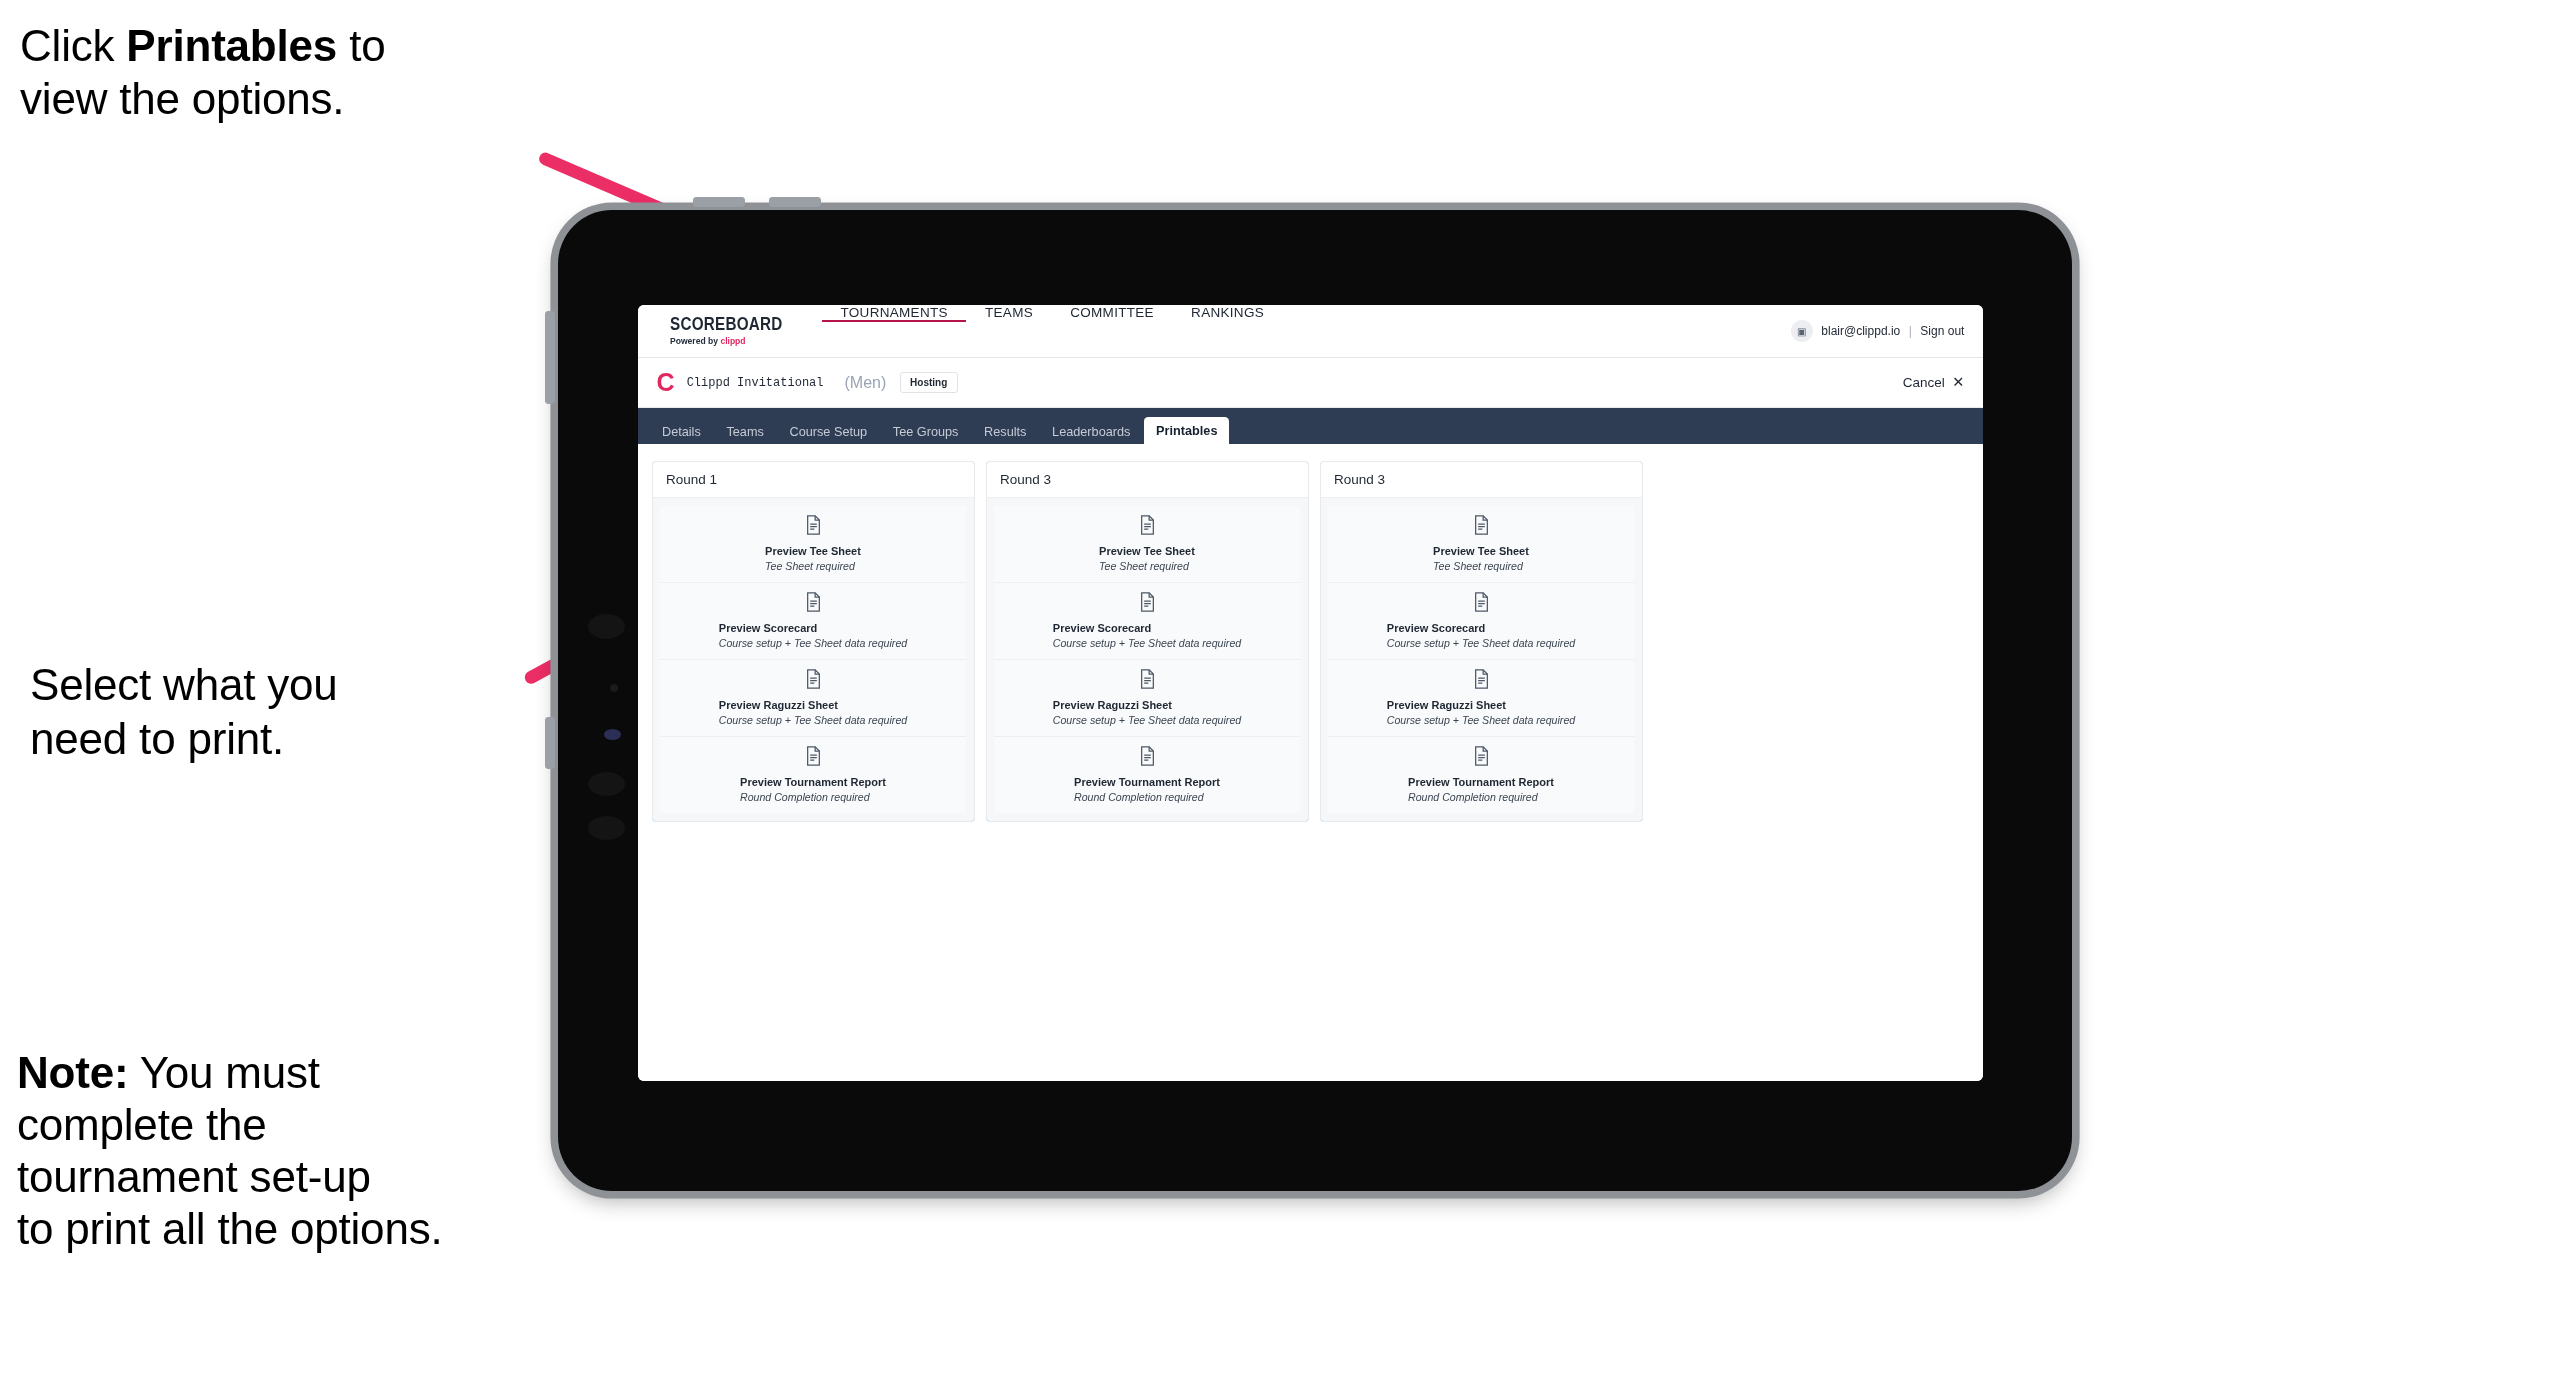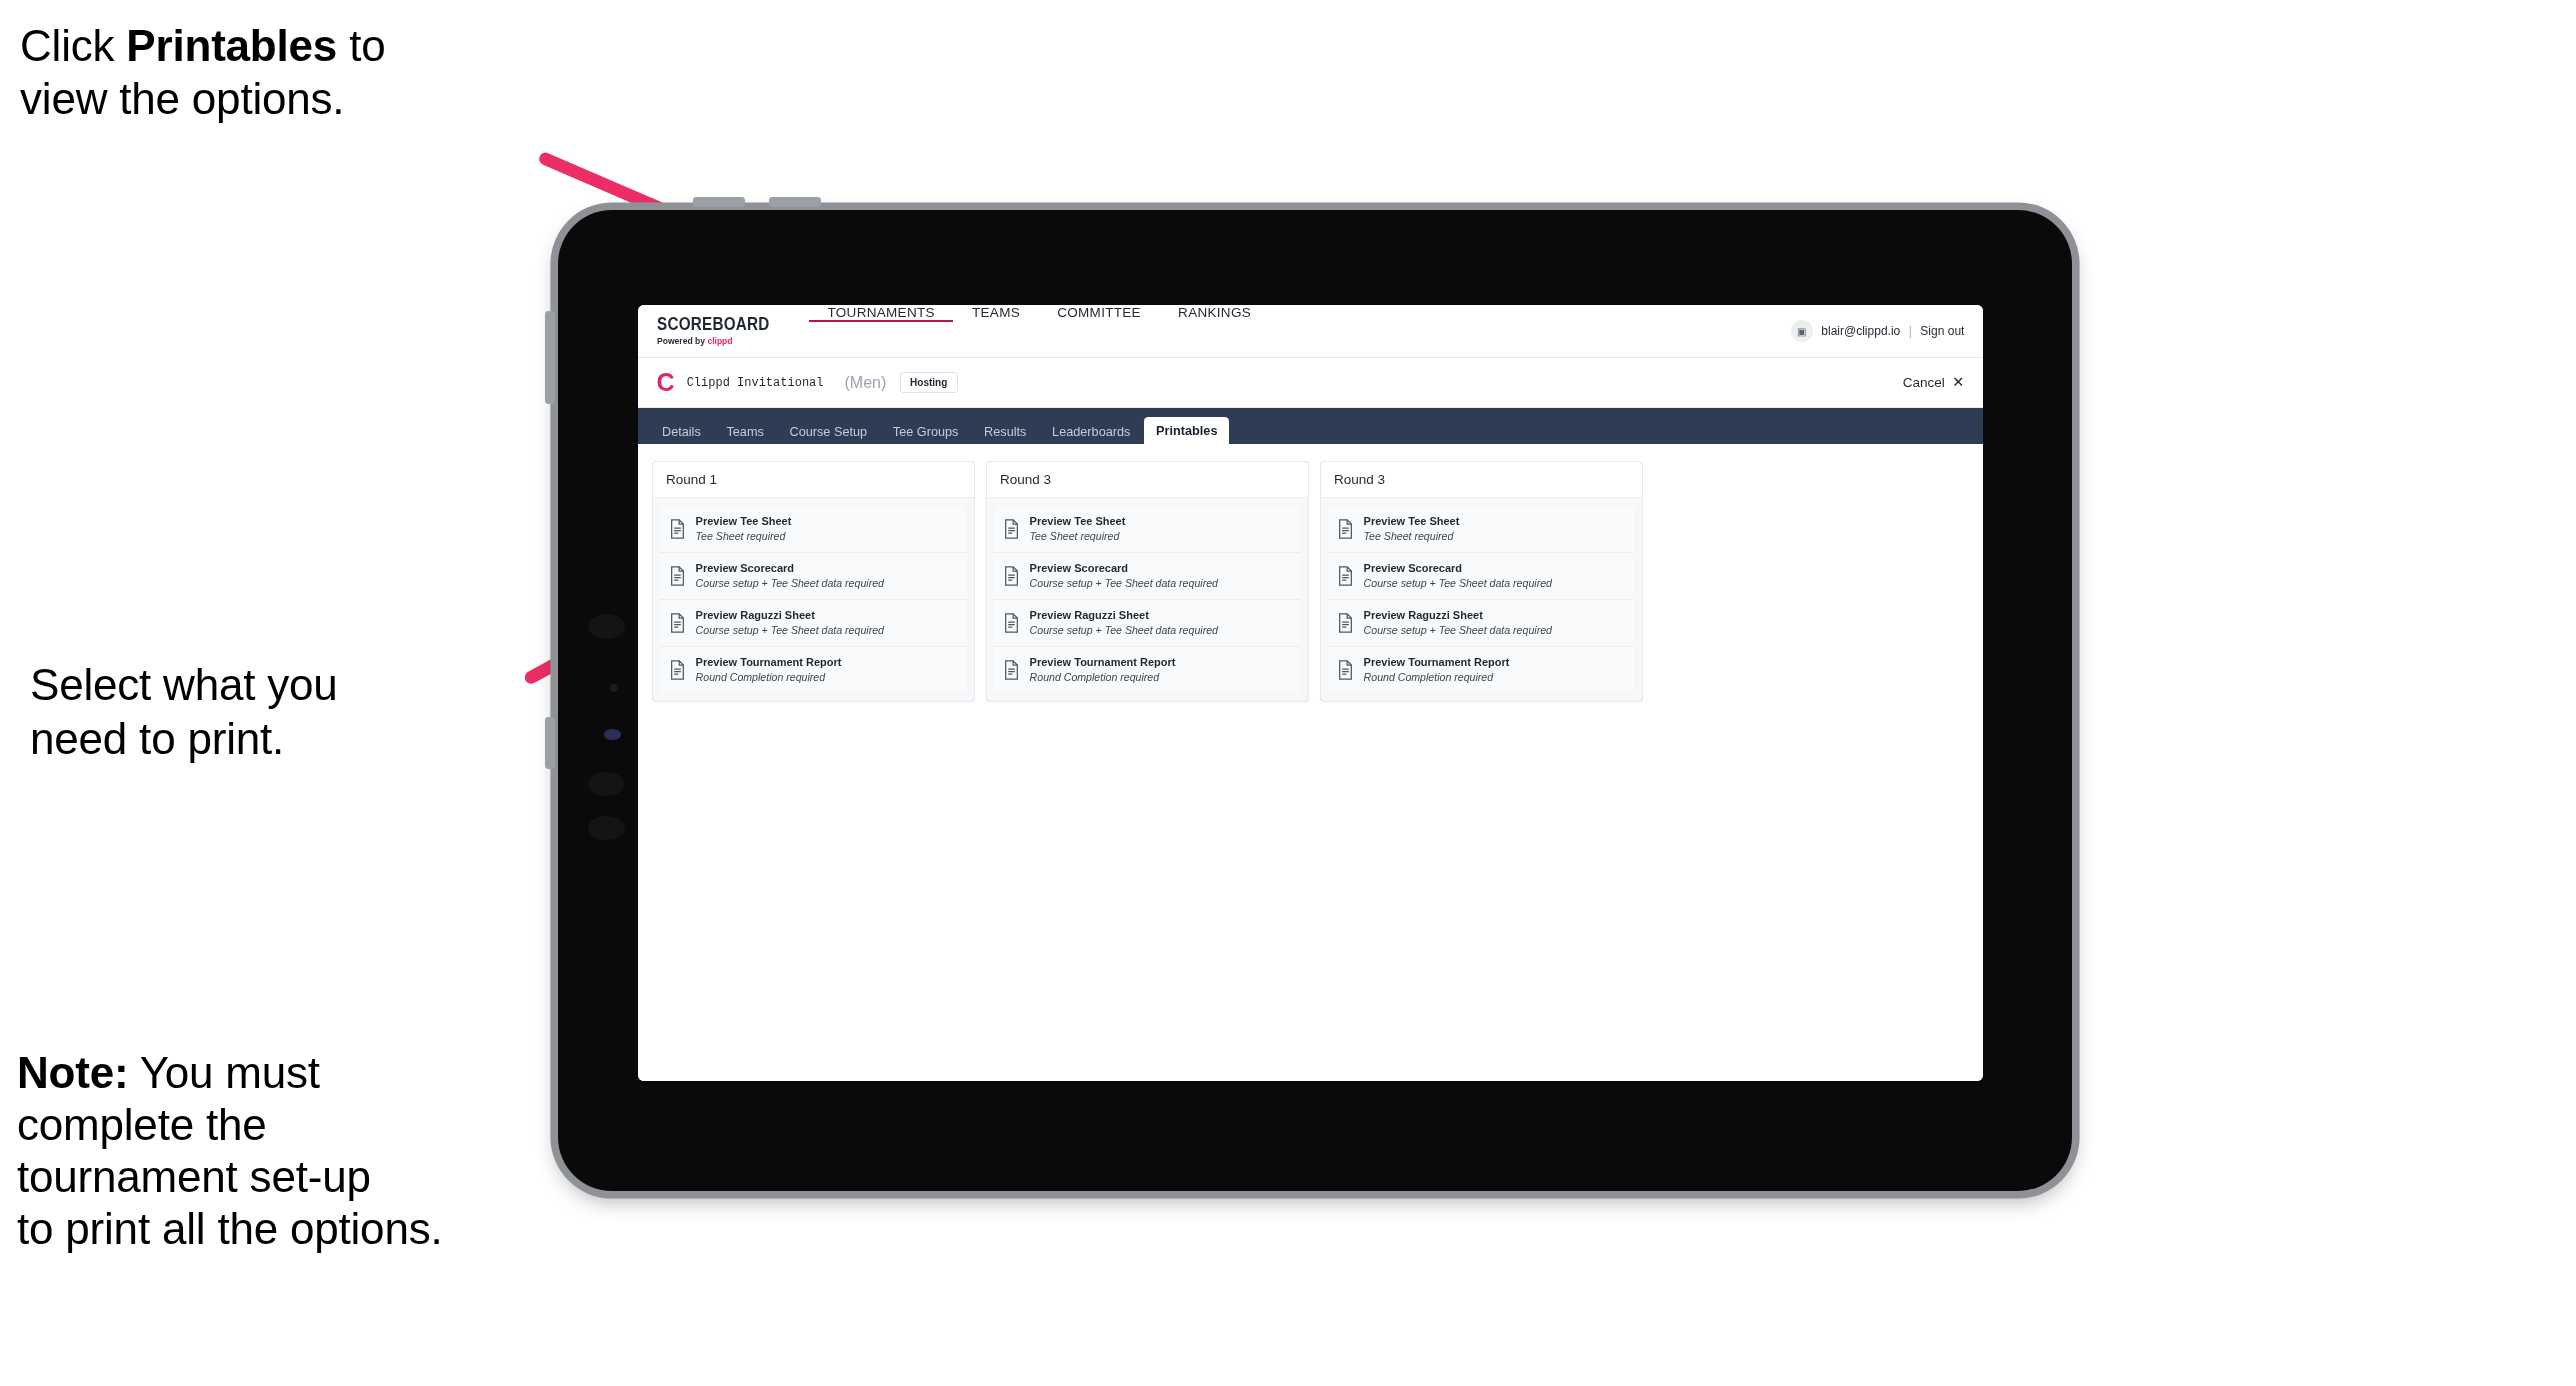--- a/index.html
+++ b/index.html
@@ -66,20 +66,21 @@
     display:flex;flex-direction:column;
   }
 
   
   .topbar{
     height:52px;min-height:52px;
     background:#fff;
     border-bottom:0.8px solid #e3e5e8;
     display:flex;align-items:stretch;
     position:relative;
+    padding-left:13px;
   }
   .brand{
     display:flex;flex-direction:column;justify-content:center;
     padding:0 15px 0 18.6px;min-width:127px;
   }
   .brand-name{
     font-family:"Liberation Sans", sans-serif;
     font-weight:bold;
     font-size:18.6px;
     letter-spacing:0.3px;
@@ -184,20 +185,21 @@
     background:#ffffff;
     border-bottom:0.8px solid #edeff1;
   }
   .round-body{background:#f6f7f8;padding:7.6px;}
   .print-row{
     background:#f9fafb;
     border-bottom:0.8px solid #eceef0;
     display:flex;align-items:center;gap:10px;
     padding:9.3px 8.5px;
     cursor:pointer;
+    flex-direction:column;
   }
   .print-row:last-child{border-bottom:none;}
   .doc-ico{flex:0 0 auto;width:17px;height:20px;color:#4c5866;}
   .print-text{display:flex;flex-direction:column;gap:1.7px;}
   .print-title{font-size:11px;font-weight:bold;color:#1f2733;line-height:1.2;}
   .print-sub{font-size:10.6px;font-style:italic;color:#3b4551;line-height:1.2;}
 </style>
 </head>
 <body>
 

